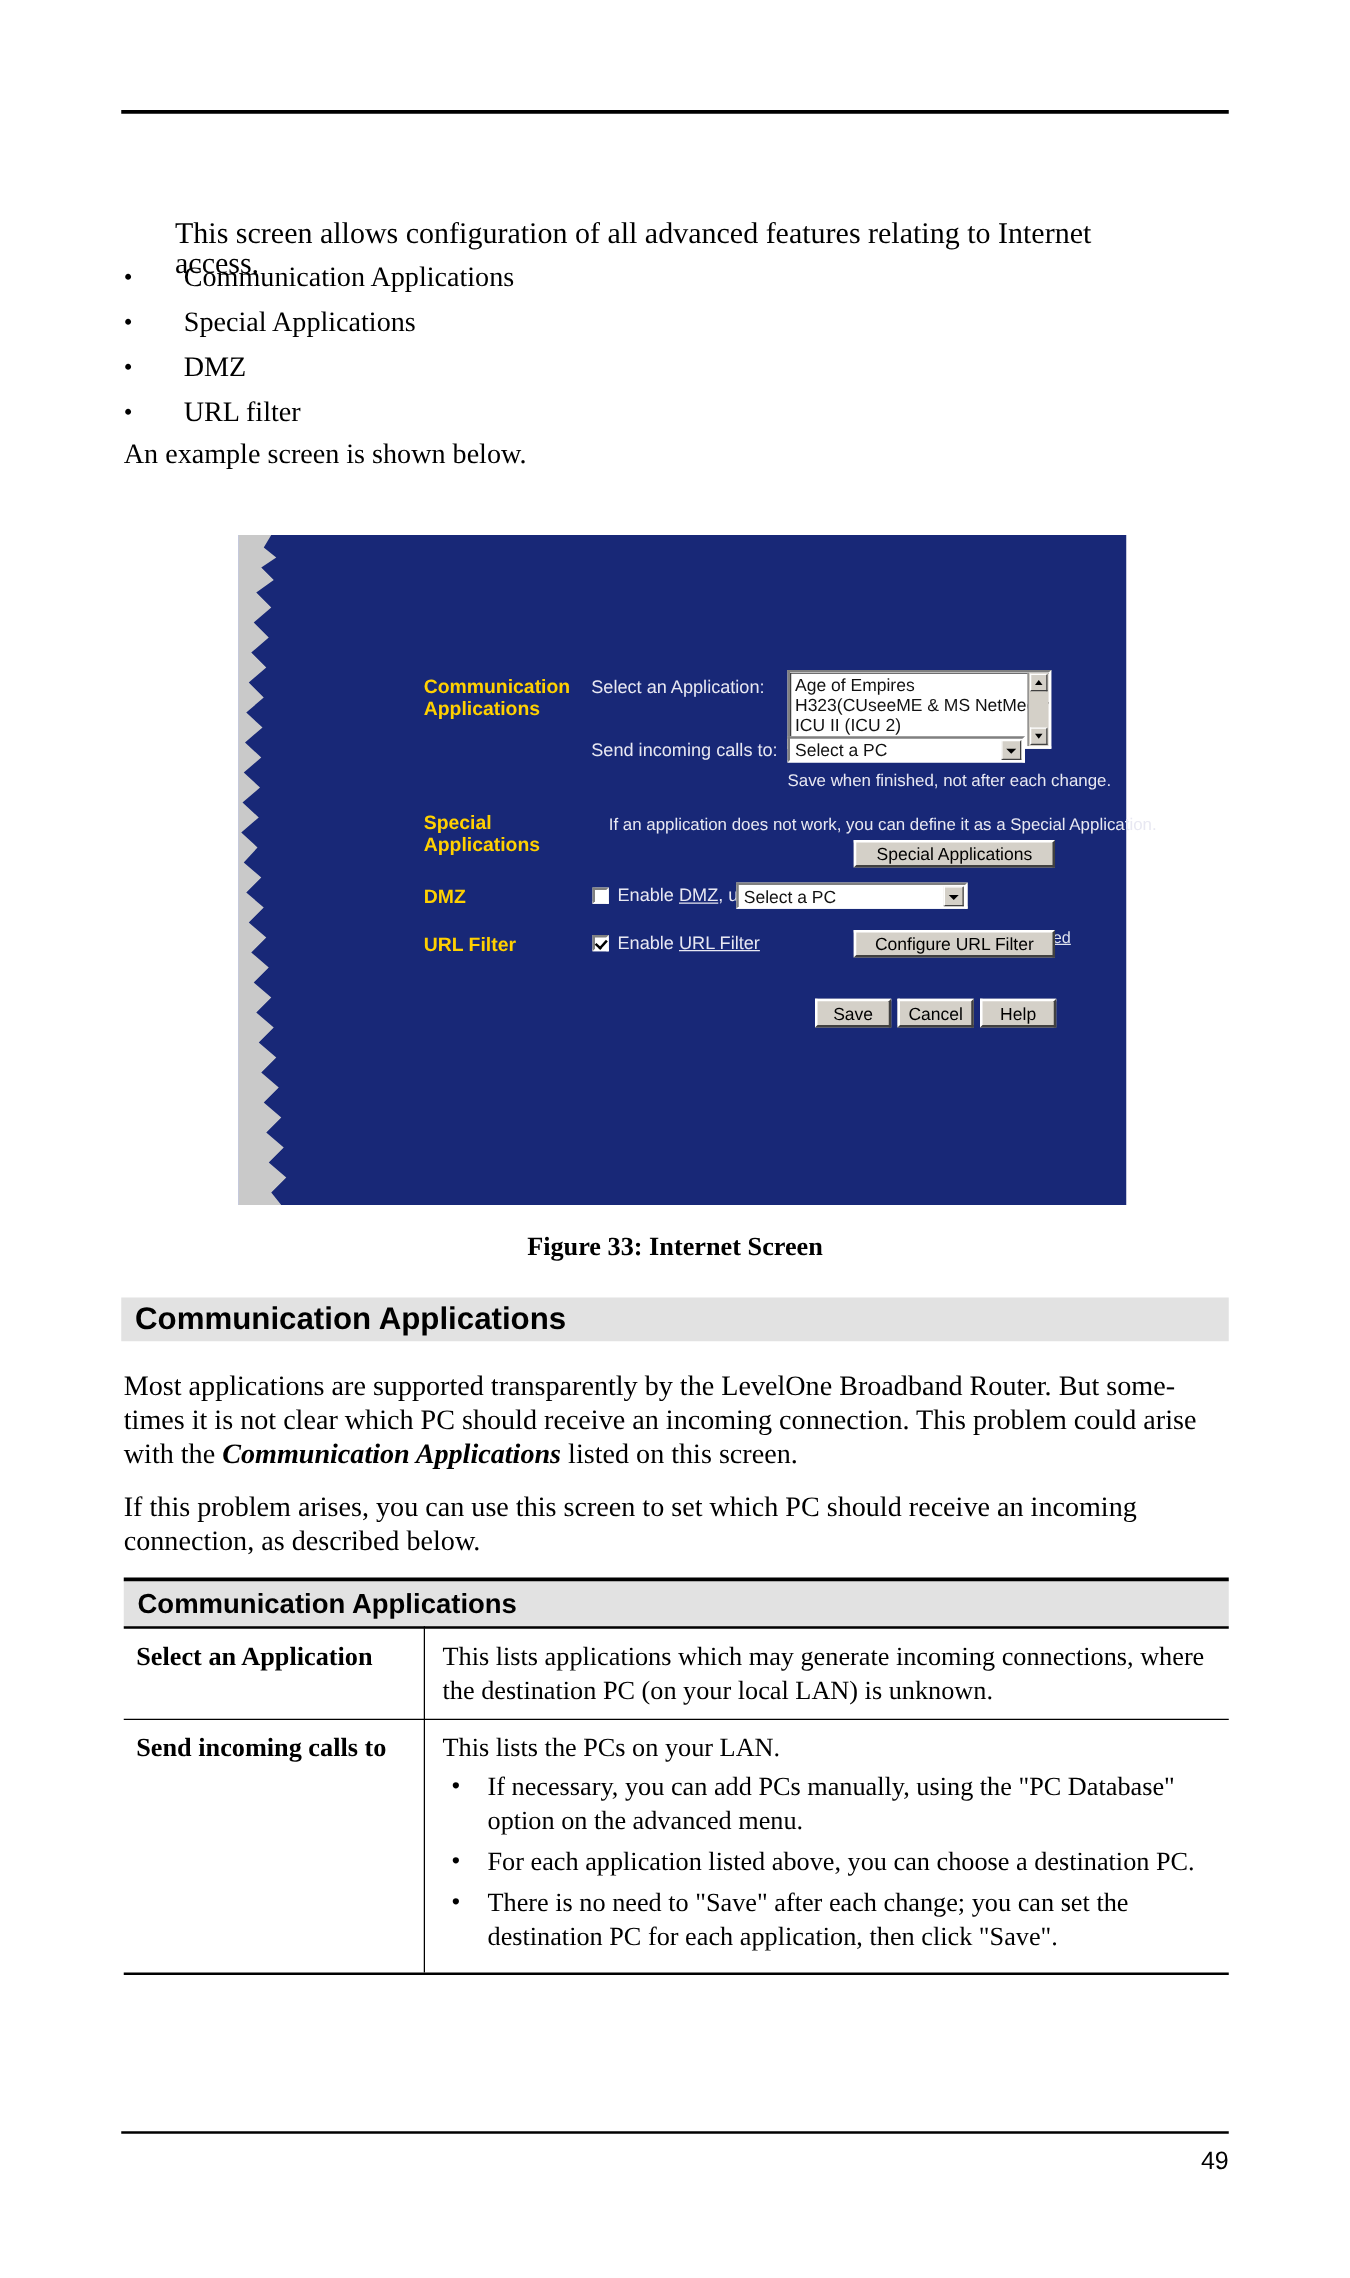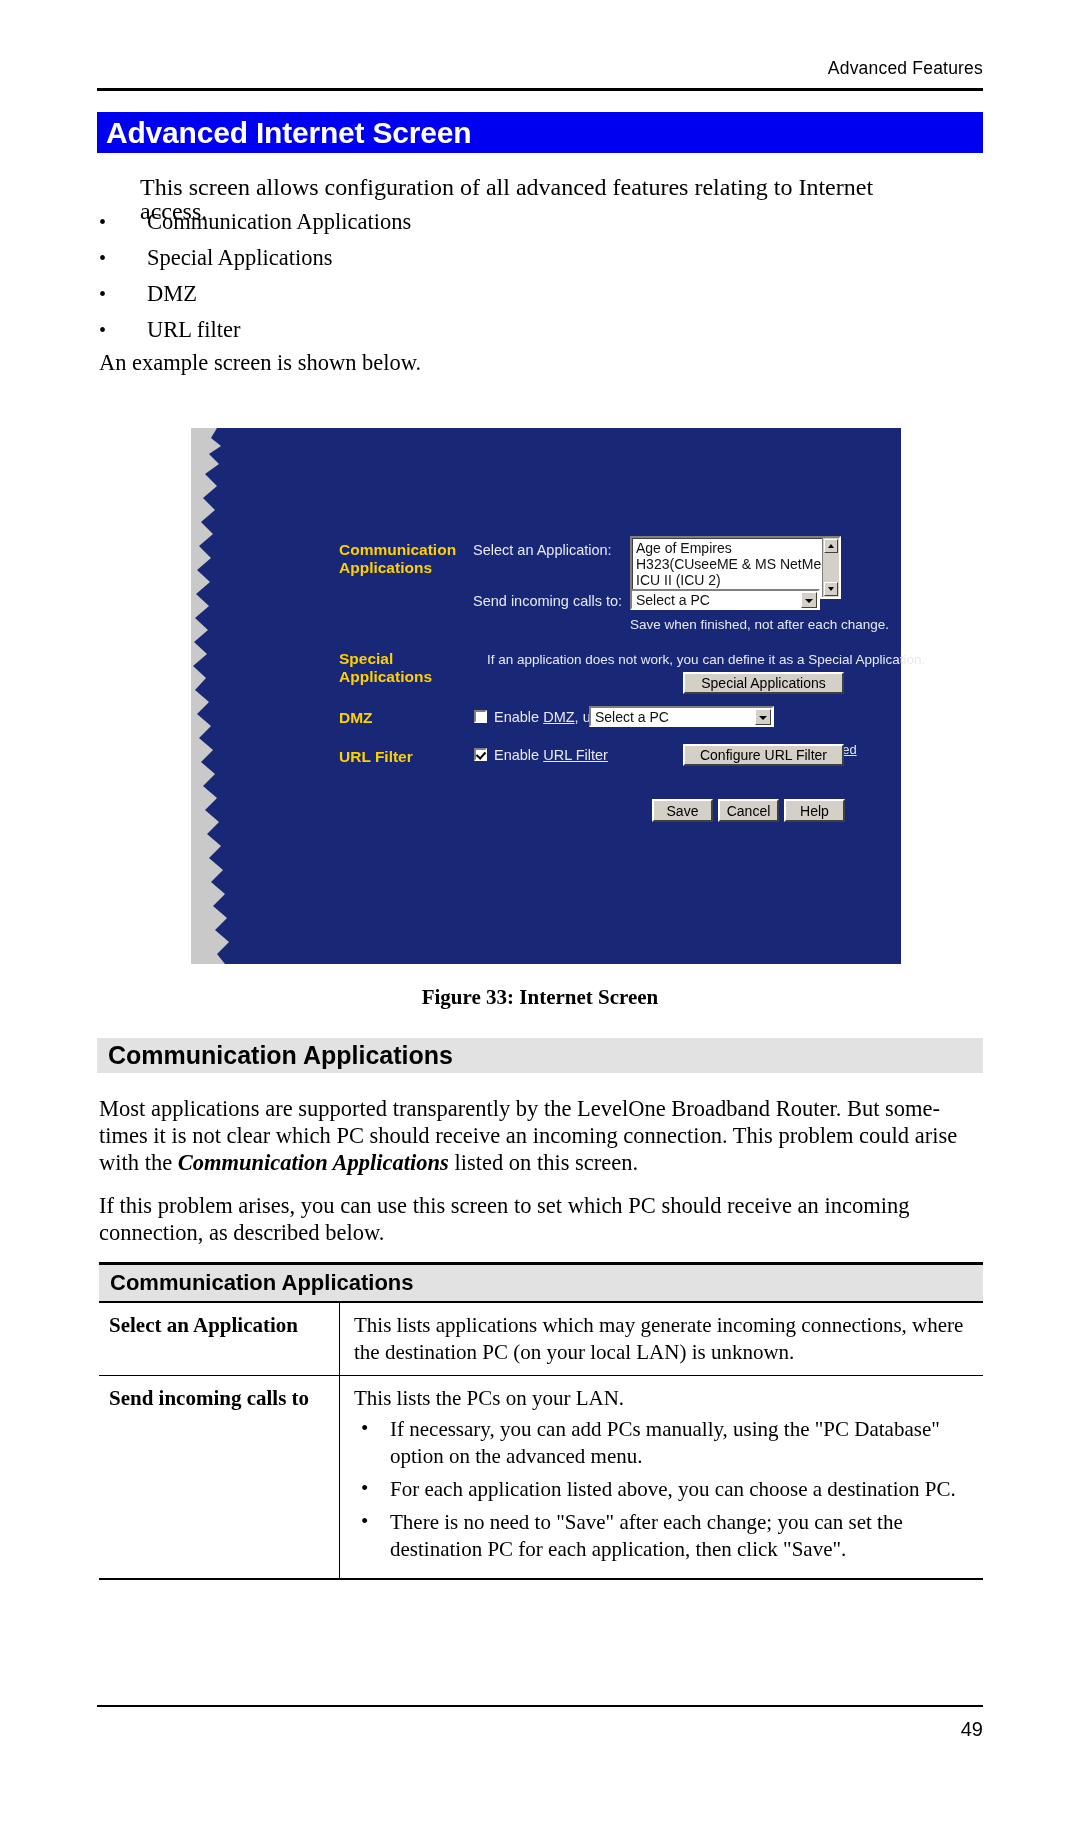--- a/index.html
+++ b/index.html
@@ -402,26 +402,22 @@
     text-align: right;
     font-family: "Liberation Sans", "DejaVu Sans", sans-serif;
     font-size: 20px;
   }
 </style>
 </head>
 <body>
 
 <div class="page">
 
-  <div class="running-head">Advanced Features</div>
   <div class="head-rule"></div>
 
-  <div class="title-bar">
-    <span>Advanced Internet Screen</span>
-  </div>
 
   <div class="intro">This screen allows configuration of all advanced features relating to Internet access.</div>
 
   <div class="bullets">
     <div class="bullet">Communication Applications</div>
     <div class="bullet">Special Applications</div>
     <div class="bullet">DMZ</div>
     <div class="bullet">URL filter</div>
   </div>
 

